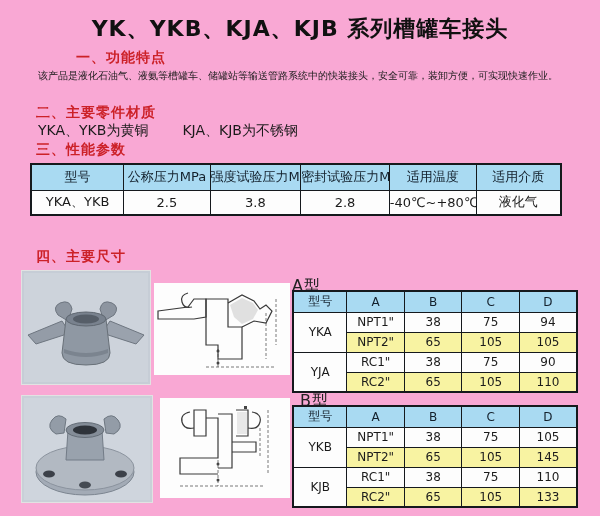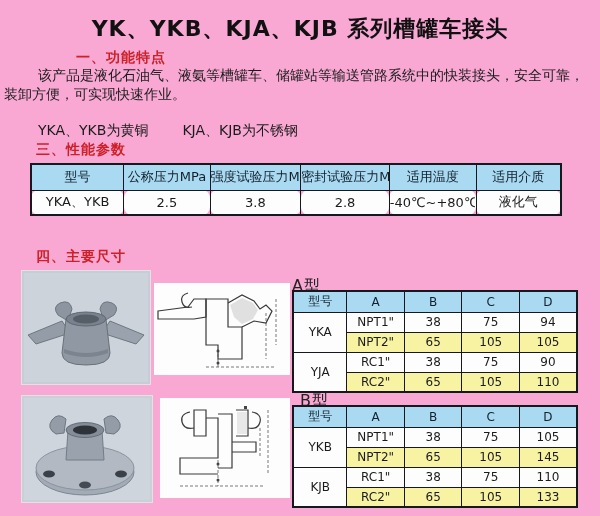--- a/index.html
+++ b/index.html
@@ -24,39 +24,39 @@
     color: #cc2128; font-weight: bold; font-size: 14px;
     letter-spacing: 1px; white-space: nowrap;
   }
   #h1 { top: 49px;  left: 36px; margin-left: 40px; }
   #h2 { top: 104px; left: 36px; }
   #h3 { top: 141px; left: 36px; }
   #h4 { top: 248px; left: 36px; }
 
   #feature-text {
     top: 66px; left: 4px; width: 580px;
-    font-size: 14px; line-height: 19px;
+    font-size: 10px; line-height: 19px;
     text-indent: 34px; color: #1b1b1b;
   }
   #materials-text { top: 122px; left: 38px; font-size: 14px; color: #1b1b1b; }
   #materials-text .mat-gap { display: inline-block; width: 34px; }
 
   table { border-collapse: collapse; table-layout: fixed; }
   th, td {
     border: 1px solid #15191d;
     text-align: center; vertical-align: middle;
     overflow: hidden; white-space: nowrap;
   }
   thead th { background: #a9daf2; color: #13202c; font-weight: normal; }
   tr.alt td { background: #f8f3a2; }
   td.model-cell { background: #fdfdfd; }
 
   #perf-table { top: 163px; left: 30px; width: 532px; border: 2px solid #15191d; }
   #perf-table th { height: 26px; font-size: 13px; }
-  #perf-table td { height: 25px; font-size: 13px; background: #fdfdfd; border-radius: 8px; }
+  #perf-table td { height: 25px; font-size: 13px; background: #fdfdfd; }
   #perf-table tr.alt td { background: #f8f3a2; }
 
   .size-label { font-size: 16px; color: #222; letter-spacing: 1px; }
   #size-label-a { top: 276px; left: 292px; }
   #size-label-b { top: 391px; left: 292px; margin-left: 8px; }
 
   .size-table { width: 286px; border: 2px solid #15191d; }
   .size-table th { height: 21px; font-size: 12px; }
   .size-table td { height: 20px; font-size: 12px; background: #fdfdfd; }
   .size-table tr.alt td { background: #f8f3a2; }
@@ -74,20 +74,21 @@
 </head>
 <body>
 
 <div id="page">
 
   <div id="doc-title" class="abs">YK、YKB、KJA、KJB 系列槽罐车接头</div>
 
   <div id="h1" class="abs h-red">一、功能特点</div>
   <div id="feature-text" class="abs">该产品是液化石油气、液氨等槽罐车、储罐站等输送管路系统中的快装接头，安全可靠，装卸方便，可实现快速作业。</div>
 
+  <div id="h2" class="abs h-red">二、主要零件材质</div>
   <div id="materials-text" class="abs">
     <span>YKA、YKB为黄铜</span><span class="mat-gap"></span><span>KJA、KJB为不锈钢</span>
   </div>
 
   <div id="h3" class="abs h-red">三、性能参数</div>
 
   <table id="perf-table" class="abs">
     <colgroup>
       <col style="width:17.5%">
         <col style="width:16.3%">

